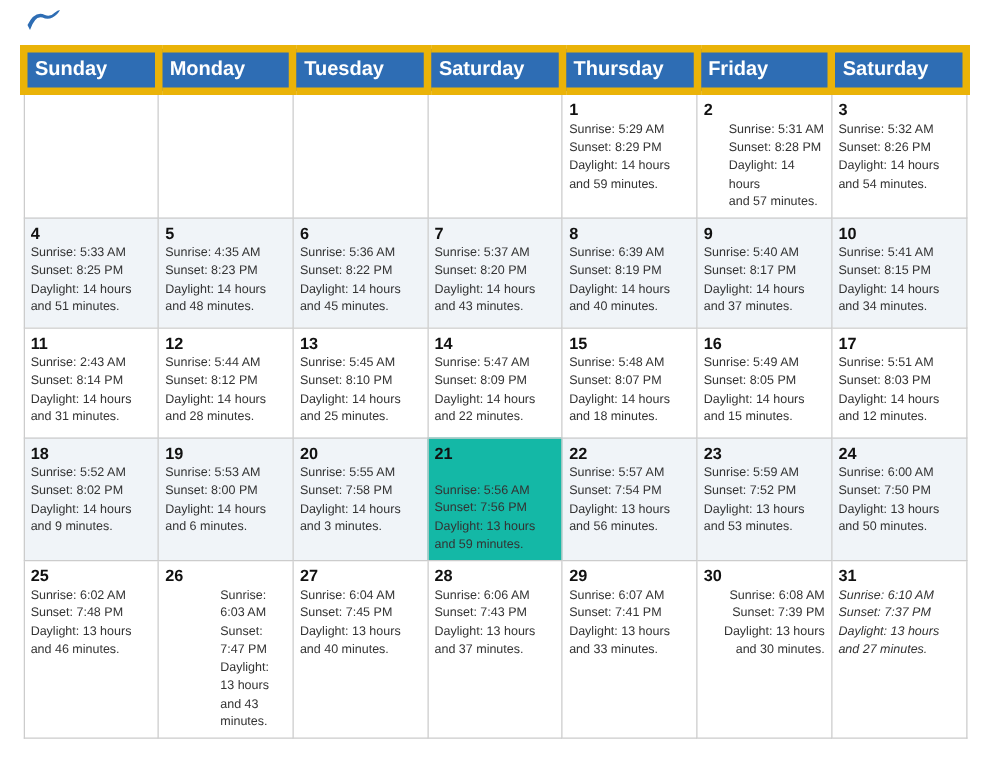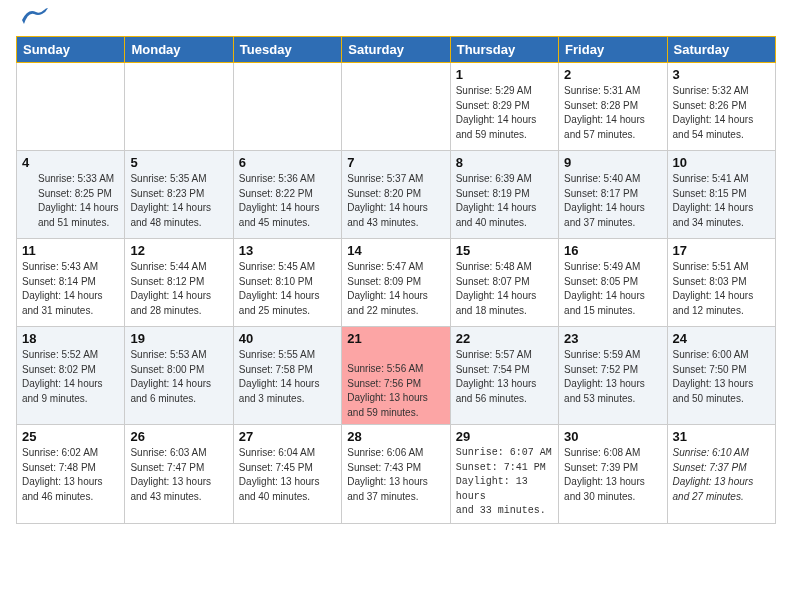--- a/index.html
+++ b/index.html
@@ -32,23 +32,23 @@
     .calendar {
       width: 100%;
       border-collapse: collapse;
       table-layout: fixed;
     }
     .calendar th {
       background-color: #2e6db4;
       color: #fff;
       text-align: left;
       padding: 5px 6px;
-      font-size: 13px;
+      font-size: 16px;
       font-weight: bold;
-      border: 1px solid #eab308;
+      border: 6px solid #eab308;
     }
     .calendar td {
       border: 1px solid #ccc;
       vertical-align: top;
       padding: 4px 5px;
       height: 88px;
       background: #fff;
       font-size: 10.5px;
       color: #222;
     }
@@ -132,44 +132,44 @@
         <td class="empty-cell"></td>
         <td>
           <div class="day-num">1</div>
           <div class="day-detail" style="white-space: pre-line;">Sunrise: 5:29 AM
 Sunset: 8:29 PM
 Daylight: 14 hours
 and 59 minutes.</div>
         </td>
         <td>
           <div class="day-num">2</div>
-          <div class="day-detail" style="white-space: pre-line;">Sunrise: 5:31 AM
+          <div class="day-detail" style="white-space: pre-line; margin-left: 20px;">Sunrise: 5:31 AM
 Sunset: 8:28 PM
 Daylight: 14 hours
 and 57 minutes.</div>
         </td>
         <td>
           <div class="day-num">3</div>
           <div class="day-detail" style="white-space: pre-line;">Sunrise: 5:32 AM
 Sunset: 8:26 PM
 Daylight: 14 hours
 and 54 minutes.</div>
         </td>
       </tr>
       <tr>
         <td style="background: rgb(240, 244, 248);">
           <div class="day-num">4</div>
-          <div class="day-detail" style="white-space: pre-line; margin-left: 16px;">Sunrise: 5:33 AM
+          <div class="day-detail" style="white-space: pre-line;">Sunrise: 5:33 AM
 Sunset: 8:25 PM
 Daylight: 14 hours
 and 51 minutes.</div>
         </td>
         <td style="background: rgb(240, 244, 248);">
           <div class="day-num">5</div>
-          <div class="day-detail" style="white-space: pre-line;">Sunrise: 5:35 AM
+          <div class="day-detail" style="white-space: pre-line;">Sunrise: 4:35 AM
 Sunset: 8:23 PM
 Daylight: 14 hours
 and 48 minutes.</div>
         </td>
         <td style="background: rgb(240, 244, 248);">
           <div class="day-num">6</div>
           <div class="day-detail" style="white-space: pre-line;">Sunrise: 5:36 AM
 Sunset: 8:22 PM
 Daylight: 14 hours
 and 45 minutes.</div>
@@ -199,21 +199,21 @@
           <div class="day-num">10</div>
           <div class="day-detail" style="white-space: pre-line;">Sunrise: 5:41 AM
 Sunset: 8:15 PM
 Daylight: 14 hours
 and 34 minutes.</div>
         </td>
       </tr>
       <tr>
         <td>
           <div class="day-num">11</div>
-          <div class="day-detail" style="white-space: pre-line;">Sunrise: 5:43 AM
+          <div class="day-detail" style="white-space: pre-line;">Sunrise: 2:43 AM
 Sunset: 8:14 PM
 Daylight: 14 hours
 and 31 minutes.</div>
         </td>
         <td>
           <div class="day-num">12</div>
           <div class="day-detail" style="white-space: pre-line;">Sunrise: 5:44 AM
 Sunset: 8:12 PM
 Daylight: 14 hours
 and 28 minutes.</div>
@@ -263,27 +263,27 @@
 and 9 minutes.</div>
         </td>
         <td style="background: rgb(240, 244, 248);">
           <div class="day-num">19</div>
           <div class="day-detail" style="white-space: pre-line;">Sunrise: 5:53 AM
 Sunset: 8:00 PM
 Daylight: 14 hours
 and 6 minutes.</div>
         </td>
         <td style="background: rgb(240, 244, 248);">
-          <div class="day-num">40</div>
+          <div class="day-num">20</div>
           <div class="day-detail" style="white-space: pre-line;">Sunrise: 5:55 AM
 Sunset: 7:58 PM
 Daylight: 14 hours
 and 3 minutes.</div>
         </td>
-        <td style="background: #fca5a5;">
+        <td style="background: #14b8a6;">
           <div class="day-num">21</div>
           <div class="day-detail" style="white-space: pre-line; margin-top: 16px;">Sunrise: 5:56 AM
 Sunset: 7:56 PM
 Daylight: 13 hours
 and 59 minutes.</div>
         </td>
         <td style="background: rgb(240, 244, 248);">
           <div class="day-num">22</div>
           <div class="day-detail" style="white-space: pre-line;">Sunrise: 5:57 AM
 Sunset: 7:54 PM
@@ -308,49 +308,49 @@
       <tr>
         <td>
           <div class="day-num">25</div>
           <div class="day-detail" style="white-space: pre-line;">Sunrise: 6:02 AM
 Sunset: 7:48 PM
 Daylight: 13 hours
 and 46 minutes.</div>
         </td>
         <td>
           <div class="day-num">26</div>
-          <div class="day-detail" style="white-space: pre-line;">Sunrise: 6:03 AM
+          <div class="day-detail" style="white-space: pre-line; margin-left: 44px;">Sunrise: 6:03 AM
 Sunset: 7:47 PM
 Daylight: 13 hours
 and 43 minutes.</div>
         </td>
         <td>
           <div class="day-num">27</div>
           <div class="day-detail" style="white-space: pre-line;">Sunrise: 6:04 AM
 Sunset: 7:45 PM
 Daylight: 13 hours
 and 40 minutes.</div>
         </td>
         <td>
           <div class="day-num">28</div>
           <div class="day-detail" style="white-space: pre-line;">Sunrise: 6:06 AM
 Sunset: 7:43 PM
 Daylight: 13 hours
 and 37 minutes.</div>
         </td>
         <td>
           <div class="day-num">29</div>
-          <div class="day-detail" style="white-space: pre-line; font-family: Liberation Mono, monospace;">Sunrise: 6:07 AM
+          <div class="day-detail" style="white-space: pre-line;">Sunrise: 6:07 AM
 Sunset: 7:41 PM
 Daylight: 13 hours
 and 33 minutes.</div>
         </td>
         <td>
           <div class="day-num">30</div>
-          <div class="day-detail" style="white-space: pre-line;">Sunrise: 6:08 AM
+          <div class="day-detail" style="white-space: pre-line; text-align: right;">Sunrise: 6:08 AM
 Sunset: 7:39 PM
 Daylight: 13 hours
 and 30 minutes.</div>
         </td>
         <td>
           <div class="day-num">31</div>
           <div class="day-detail" style="white-space: pre-line; font-style: italic;">Sunrise: 6:10 AM
 Sunset: 7:37 PM
 Daylight: 13 hours
 and 27 minutes.</div>

